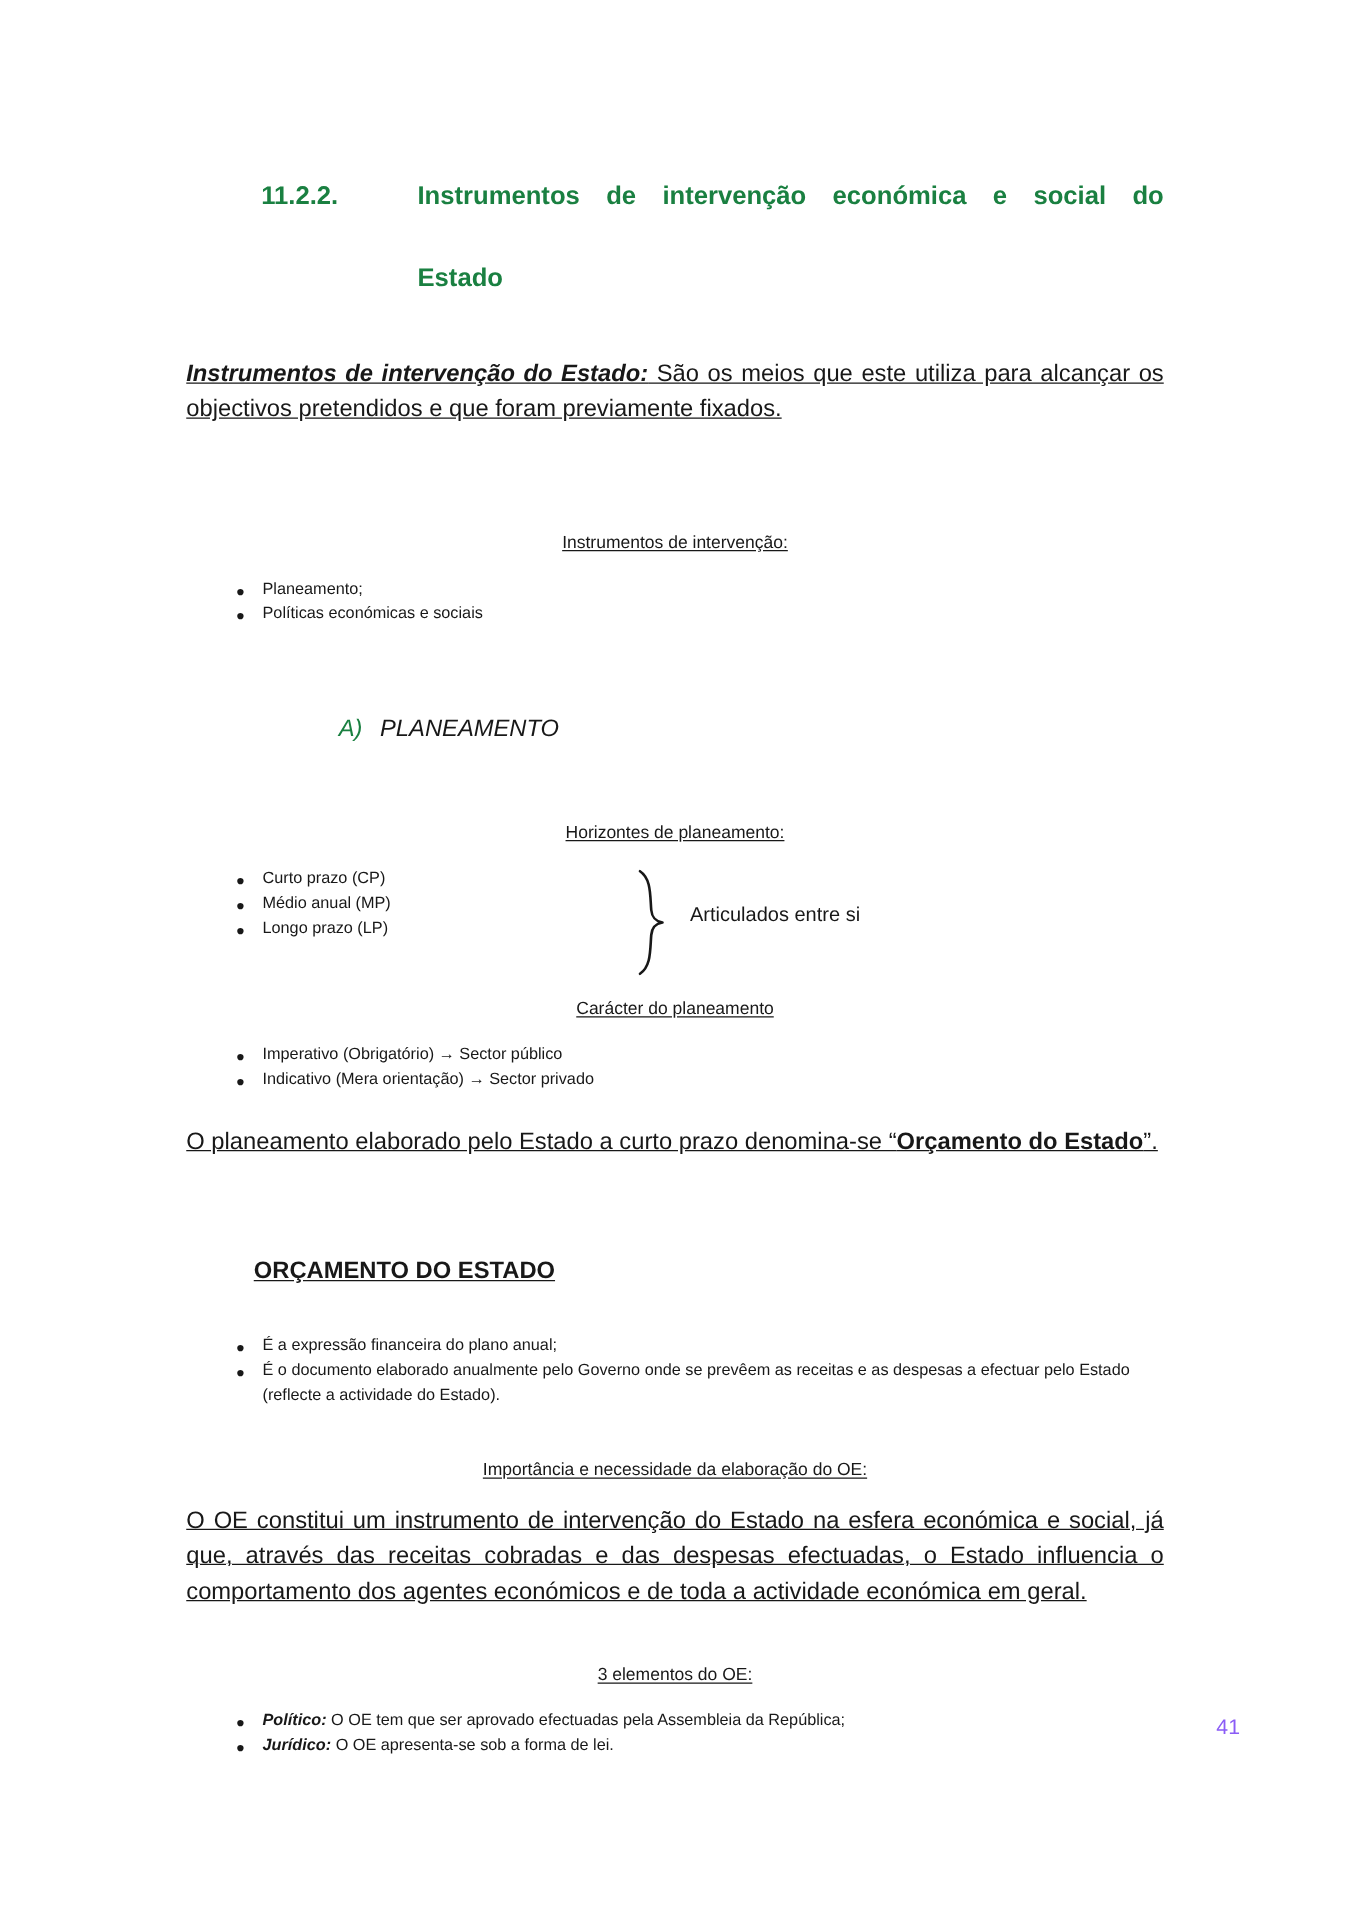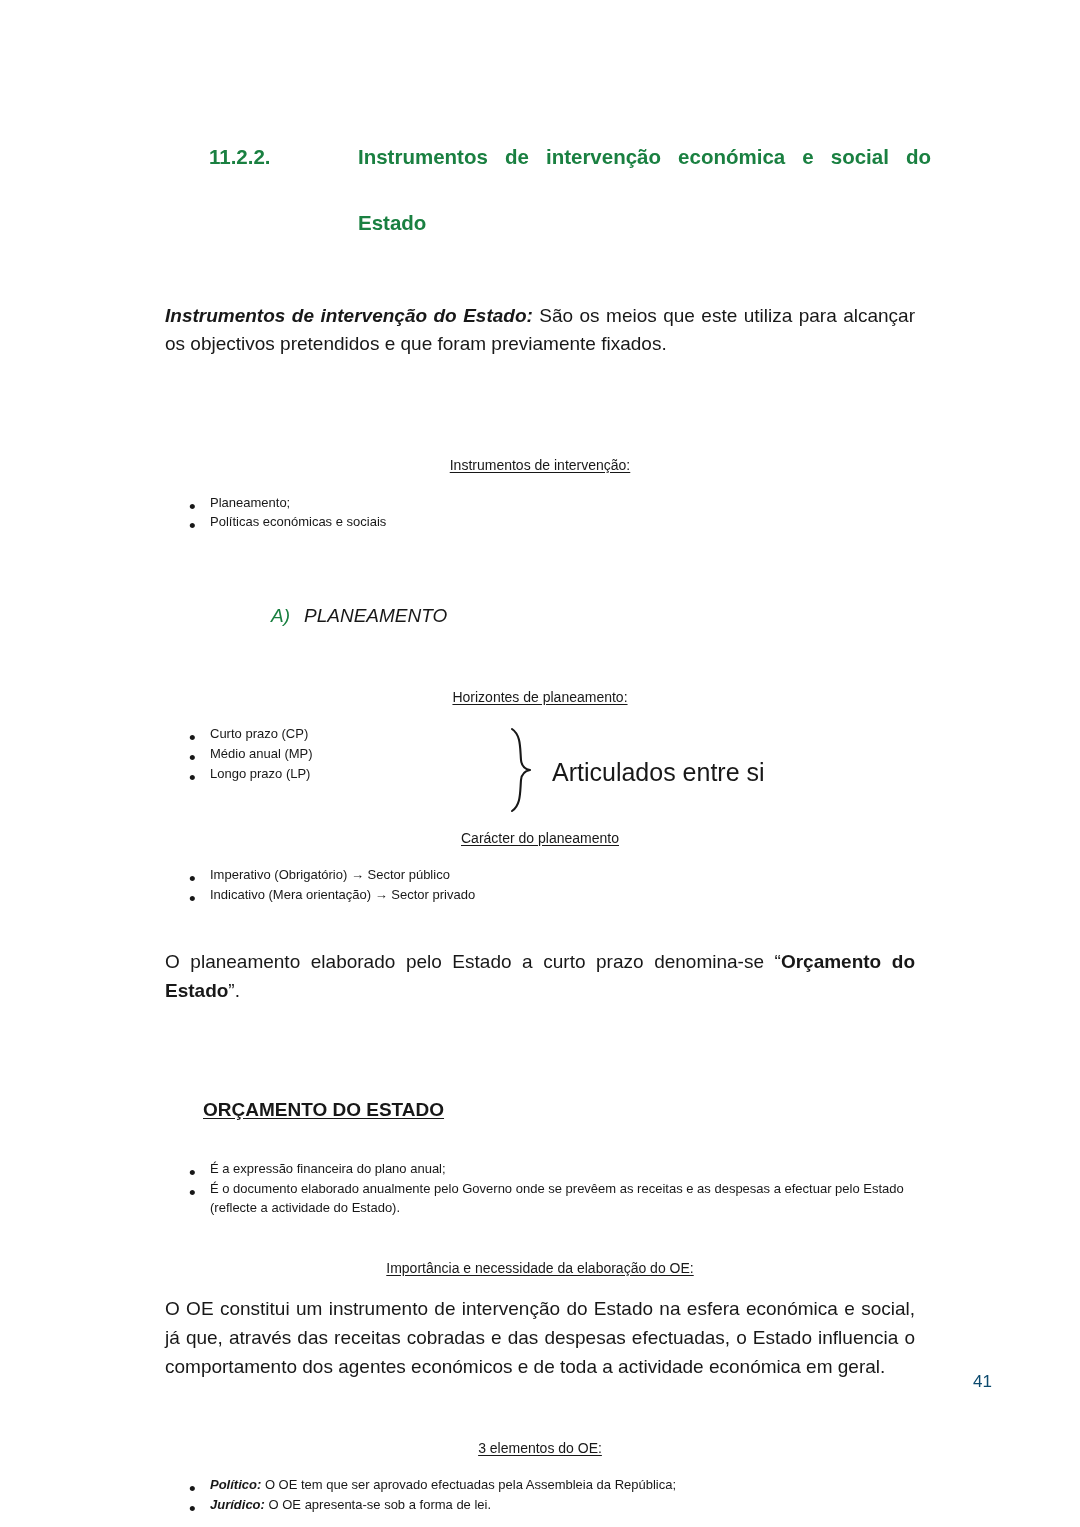--- a/index.html
+++ b/index.html
@@ -32,21 +32,20 @@
 
   
   .sec-heading {
     color: #1a8041;
     font-weight: bold;
     font-size: 20.5px;
     line-height: 1.62;
     display: flex;
     margin: 0 0 0 0;
     padding-left: 60px;
-    gap: 24px;
   }
   .sec-heading .num {
     width: 125px;
     flex: 0 0 125px;
   }
   .sec-heading .htext {
     flex: 1 1 auto;
     text-align: justify;
     text-justify: inter-word;
   }
@@ -58,21 +57,22 @@
     content: "";
     display: inline-block;
     width: 100%;
   }
 
   
   p.para {
     font-size: 19px;
     line-height: 1.52;
     text-align: justify;
-    margin: 16px;
+    margin: 0;
+    text-decoration: underline;
   }
   .b-i { font-weight: bold; font-style: italic; }
   .b { font-weight: bold; }
 
   .u-head {
     font-size: 14px;
     line-height: 1.52;
     text-decoration: underline;
     text-underline-offset: 2px;
     margin: 16px;
@@ -126,21 +126,21 @@
     position: absolute;
     left: 357px;
     top: 2px;
     width: 34px;
     height: 88px;
   }
   .brace-label {
     position: absolute;
     left: 403px;
     top: 29px;
-    font-size: 25px;
+    font-size: 16px;
     line-height: 1.52;
   }
 
   
   .oe-head {
     padding-left: 54px;
     font-size: 19px;
     font-weight: bold;
     line-height: 1.52;
   }
@@ -148,21 +148,21 @@
     text-decoration: underline;
     text-underline-offset: 2px;
   }
 
   
   .page-num {
     position: absolute;
     right: 88px;
     bottom: 135px;
     font-size: 17px;
-    color: #0c4a6e;
+    color: #8b5cf6;
   }
 </style>
 </head>
 <body>
 
 <div class="page">
   <div class="content">
 
     <div class="sec-heading">
       <span class="num">11.2.2.</span>

